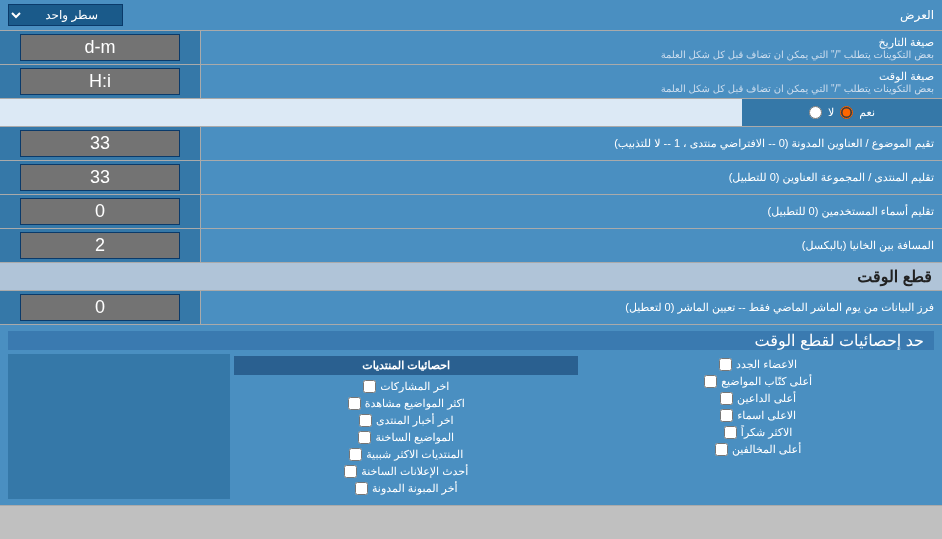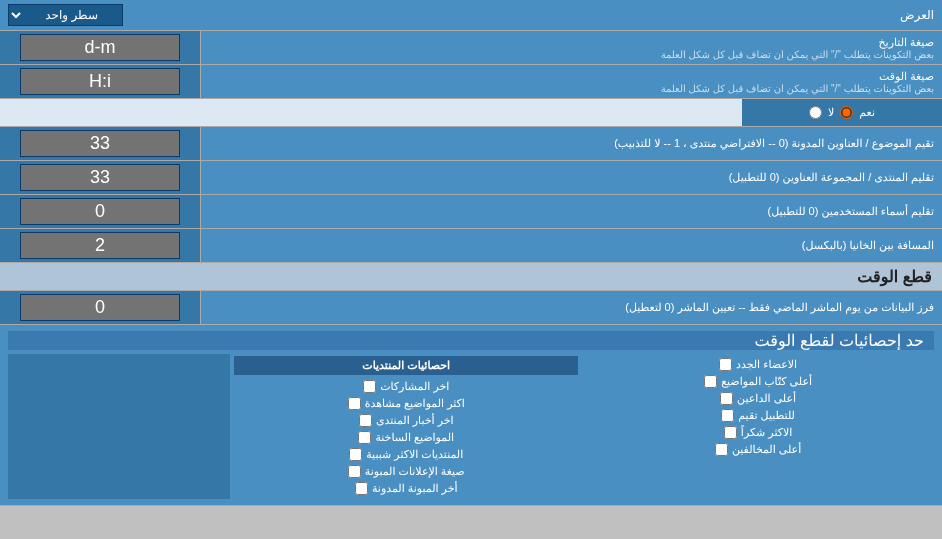--- a/index.html
+++ b/index.html
@@ -271,21 +271,21 @@
         </div>
         <div class="stats-item">
           <span>أعلى كتّاب المواضيع</span>
           <input type="checkbox" style="">
         </div>
         <div class="stats-item">
           <span>أعلى الداعين</span>
           <input type="checkbox" style="">
         </div>
         <div class="stats-item">
-          <span>للتطبيل تقيم</span>
+          <span>الاعلى اسماء</span>
           <input type="checkbox" style="">
         </div>
         <div class="stats-item">
           <span>الاكثر شكراً</span>
           <input type="checkbox" style="">
         </div>
         <div class="stats-item">
           <span>أعلى المخالفين</span>
           <input type="checkbox" style="">
         </div>
@@ -307,21 +307,21 @@
         </div>
         <div class="stats-item">
           <span>المواضيع الساخنة</span>
           <input type="checkbox" style="">
         </div>
         <div class="stats-item">
           <span>المنتديات الاكثر شببية</span>
           <input type="checkbox" style="">
         </div>
         <div class="stats-item">
-          <span>صيغة الإعلانات المبونة</span>
+          <span>أحدث الإعلانات الساخنة</span>
           <input type="checkbox" style="">
         </div>
         <div class="stats-item">
           <span>أخر المبونة المدونة</span>
           <input type="checkbox" style="">
         </div>
       </div>
 
       <div style="flex:0.6; background:#3578a8; display:flex; align-items:flex-start; padding:4px 8px;">
         

